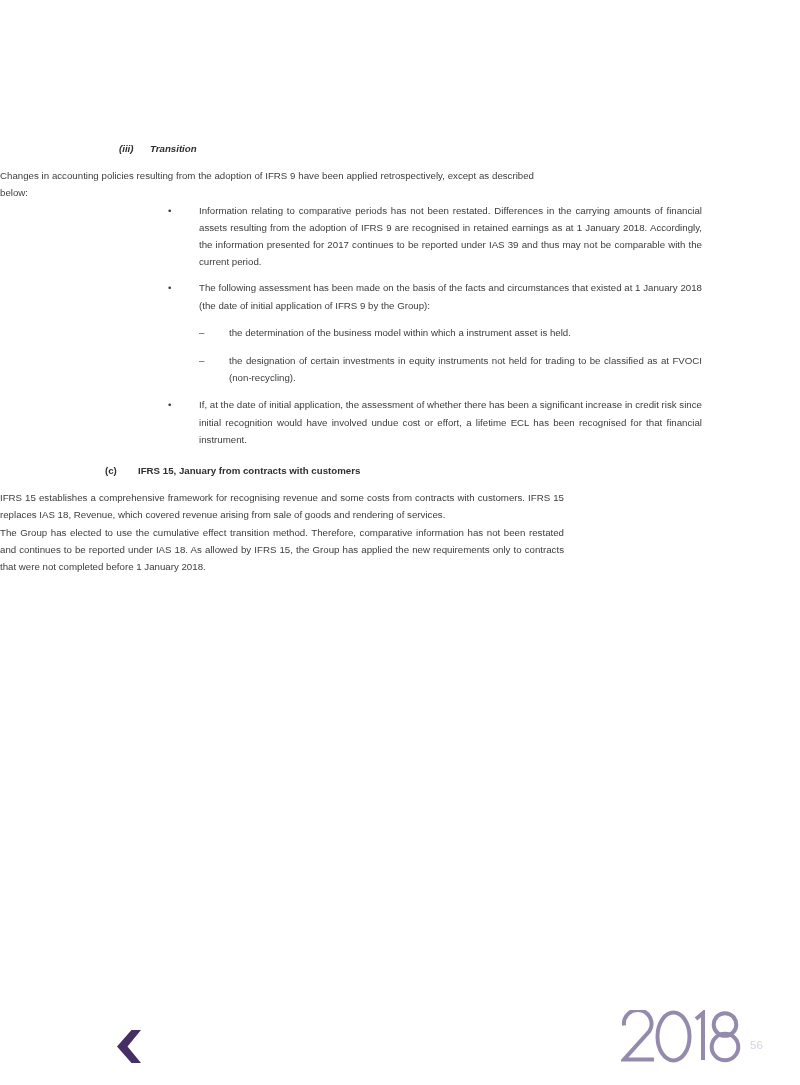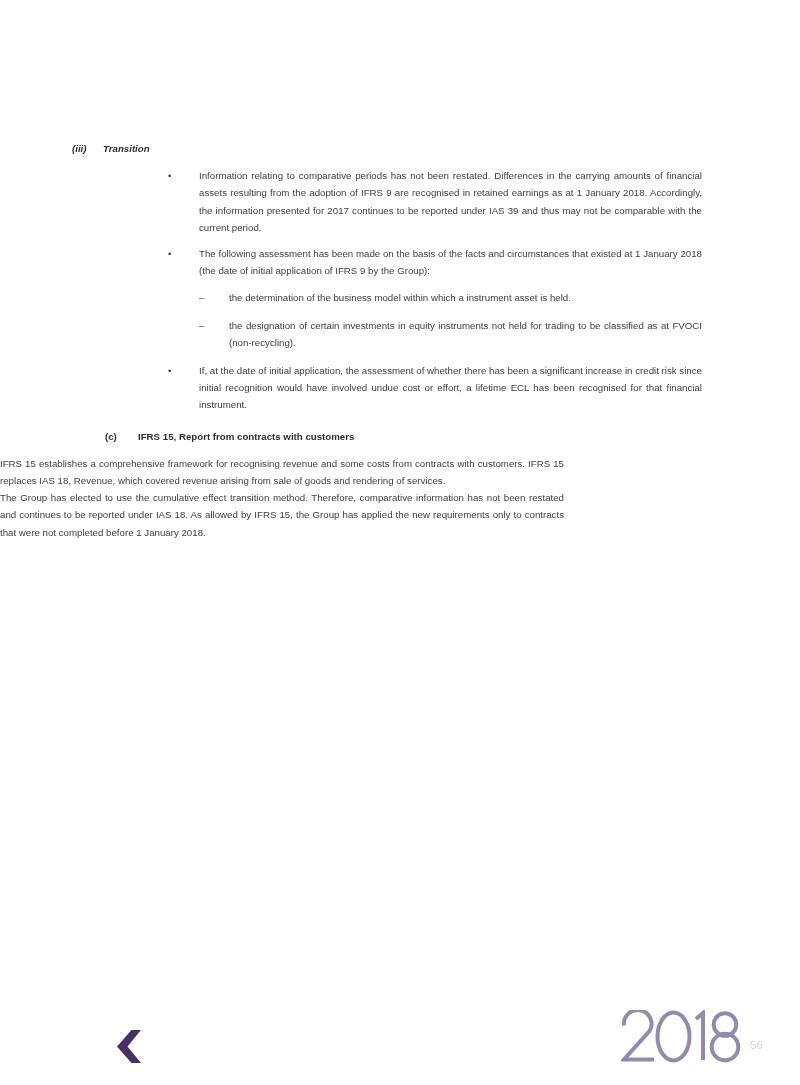--- a/index.html
+++ b/index.html
@@ -12,21 +12,21 @@
   }
   
   .doc {
     position:absolute; top:140px; left:0; width:800px;
     color:#3c3c3c;
     font-size:9.7px; line-height:17.2px;
   }
   .doc p { margin:0; }
   .hrow { font-weight:bold; color:#2e2e2e; }
   .hrow .lbl { display:inline-block; }
-  .h-iii { margin:0 0 10px 72px; font-style:italic; }
+  .h-iii { margin:0 0 10px 119px; font-style:italic; }
   .h-iii .lbl { width:31px; }
   .h-c { margin:0 0 10px 105px; }
   .h-c .lbl { width:33px; }
   .para { text-align:justify; }
   .p-iii { margin:0 0 10px 168px; width:534px; }
   .p-c { margin:0 0 9px 138px; width:564px; }
   .p-c.last { margin-bottom:16px; }
   .li {
     position:relative; box-sizing:border-box;
     text-align:justify;
@@ -70,20 +70,21 @@
 <body>
 
 <div class="page">
 
   <main class="doc">
 
     <div class="hrow h-iii">
       <span class="lbl">(iii)</span><span>Transition</span>
     </div>
 
+    <p class="para p-iii">Changes in accounting policies resulting from the adoption of IFRS 9 have been applied retrospectively, except as described below:</p>
 
     <div class="li bullet">
       <span class="marker">•</span>
       <p class="para">Information relating to comparative periods has not been restated. Differences in the carrying amounts of financial assets resulting from the adoption of IFRS 9 are recognised in retained earnings as at 1 January 2018. Accordingly, the information presented for 2017 continues to be reported under IAS 39 and thus may not be comparable with the current period.</p>
     </div>
 
     <div class="li bullet b2">
       <span class="marker">•</span>
       <p class="para">The following assessment has been made on the basis of the facts and circumstances that existed at 1 January 2018 (the date of initial application of IFRS 9 by the Group):</p>
     </div>
@@ -97,21 +98,21 @@
       <span class="marker">–</span>
       <p class="para">the designation of certain investments in equity instruments not held for trading to be classified as at FVOCI (non-recycling).</p>
     </div>
 
     <div class="li bullet b3">
       <span class="marker">•</span>
       <p class="para">If, at the date of initial application, the assessment of whether there has been a significant increase in credit risk since initial recognition would have involved undue cost or effort, a lifetime ECL has been recognised for that financial instrument.</p>
     </div>
 
     <div class="hrow h-c">
-      <span class="lbl">(c)</span><span>IFRS 15, Report from contracts with customers</span>
+      <span class="lbl">(c)</span><span>IFRS 15, January from contracts with customers</span>
     </div>
 
     <p class="para p-c">IFRS 15 establishes a comprehensive framework for recognising revenue and some costs from contracts with customers. IFRS 15 replaces IAS 18, Revenue, which covered revenue arising from sale of goods and rendering of services.</p>
     <p class="para p-c last">The Group has elected to use the cumulative effect transition method. Therefore, comparative information has not been restated and continues to be reported under IAS 18. As allowed by IFRS 15, the Group has applied the new requirements only to contracts that were not completed before 1 January 2018.</p>
 
   </main>
 
   <footer>
 
     <div class="footer-logo">IGG INC</div>

